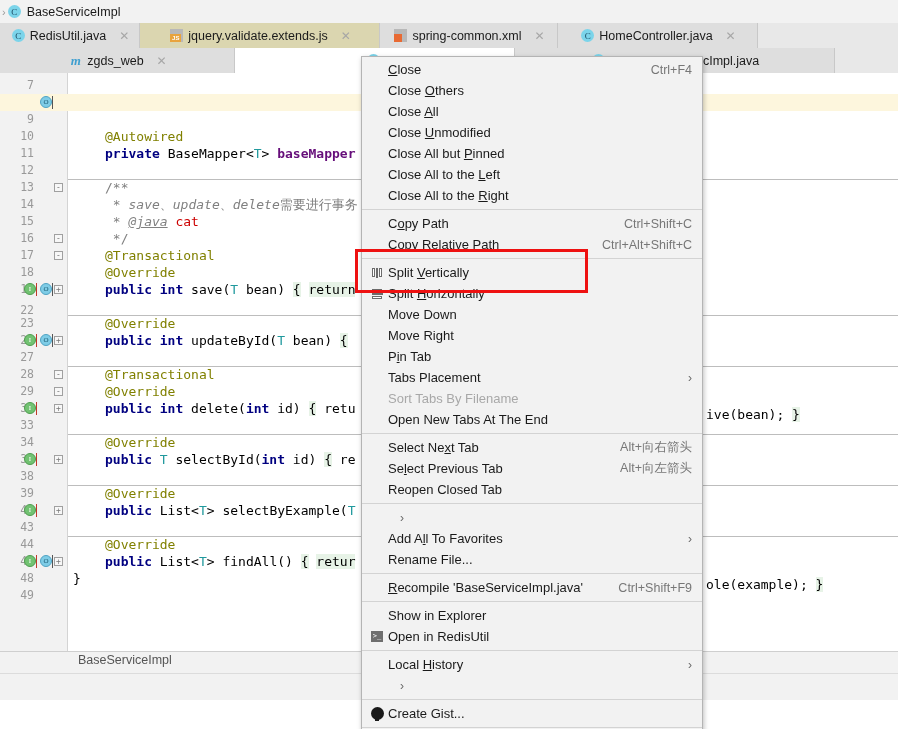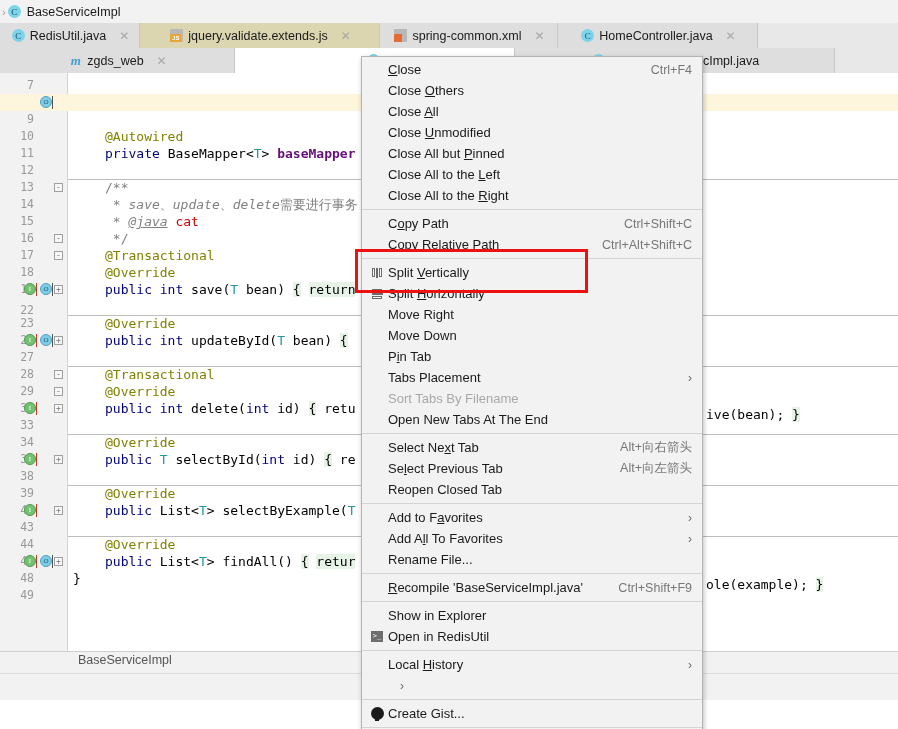--- a/index.html
+++ b/index.html
@@ -100,21 +100,21 @@
   .ln.cur { color: #707070; }
   .row-hl {
     position: absolute; left: 0; width: 898px; height: 17px;
     background: #fdf6dd;
   }
   .codeline {
     position: absolute; left: 0; height: 17px; line-height: 17px;
     font-family: "DejaVu Sans Mono", monospace; font-size: 13px;
     white-space: pre; color: #000;
   }
-  .kw  { color: #000080; font-weight: normal; }
+  .kw  { color: #000080; font-weight: bold; }
   .ann { color: #808000; }
   .typ { color: #20999d; }
   .fld { color: #660e7a; font-weight: bold; }
   .cmt { color: #808080; }
   .cmt i { }
   .tag { color: #cc0000; }
   .pm  { color: #808080; font-style: italic; text-decoration: underline; }
   .hl-ident { background: #dfdfff; }
   .hl-brace { background: #e7f3e7; }
   .sep-line {
@@ -427,25 +427,25 @@
           <span class="ico-splith">
             <span></span>
             <span class="mid"></span>
             <span></span>
           </span>
         </span>
         <span class="mi-label">Split <u>H</u>orizontally</span>
       </div>
       <div class="mi">
         <span class="mi-ico"></span>
+        <span class="mi-label">Move Down</span>
+      </div>
+      <div class="mi">
+        <span class="mi-ico"></span>
         <span class="mi-label">Move Right</span>
-      </div>
-      <div class="mi">
-        <span class="mi-ico"></span>
-        <span class="mi-label">Move Down</span>
       </div>
       <div class="mi">
         <span class="mi-ico"></span>
         <span class="mi-label">P<u>i</u>n Tab</span>
       </div>
       <div class="mi">
         <span class="mi-ico"></span>
         <span class="mi-label">Tabs Placement</span>
         <span class="mi-arrow">›</span>
       </div>
@@ -468,21 +468,20 @@
         <span class="mi-label">Se<u>l</u>ect Previous Tab</span>
         <span class="mi-key">Alt+向左箭头</span>
       </div>
       <div class="mi">
         <span class="mi-ico"></span>
         <span class="mi-label">Reopen Closed Tab</span>
       </div>
       <div class="msep"></div>
       <div class="mi">
         <span class="mi-ico"></span>
-        <span class="mi-label">Add to F<u>a</u>vorites</span>
         <span class="mi-arrow">›</span>
       </div>
       <div class="mi">
         <span class="mi-ico"></span>
         <span class="mi-label">Add A<u>l</u>l To Favorites</span>
         <span class="mi-arrow">›</span>
       </div>
       <div class="mi">
         <span class="mi-ico"></span>
         <span class="mi-label">Rename File...</span>

